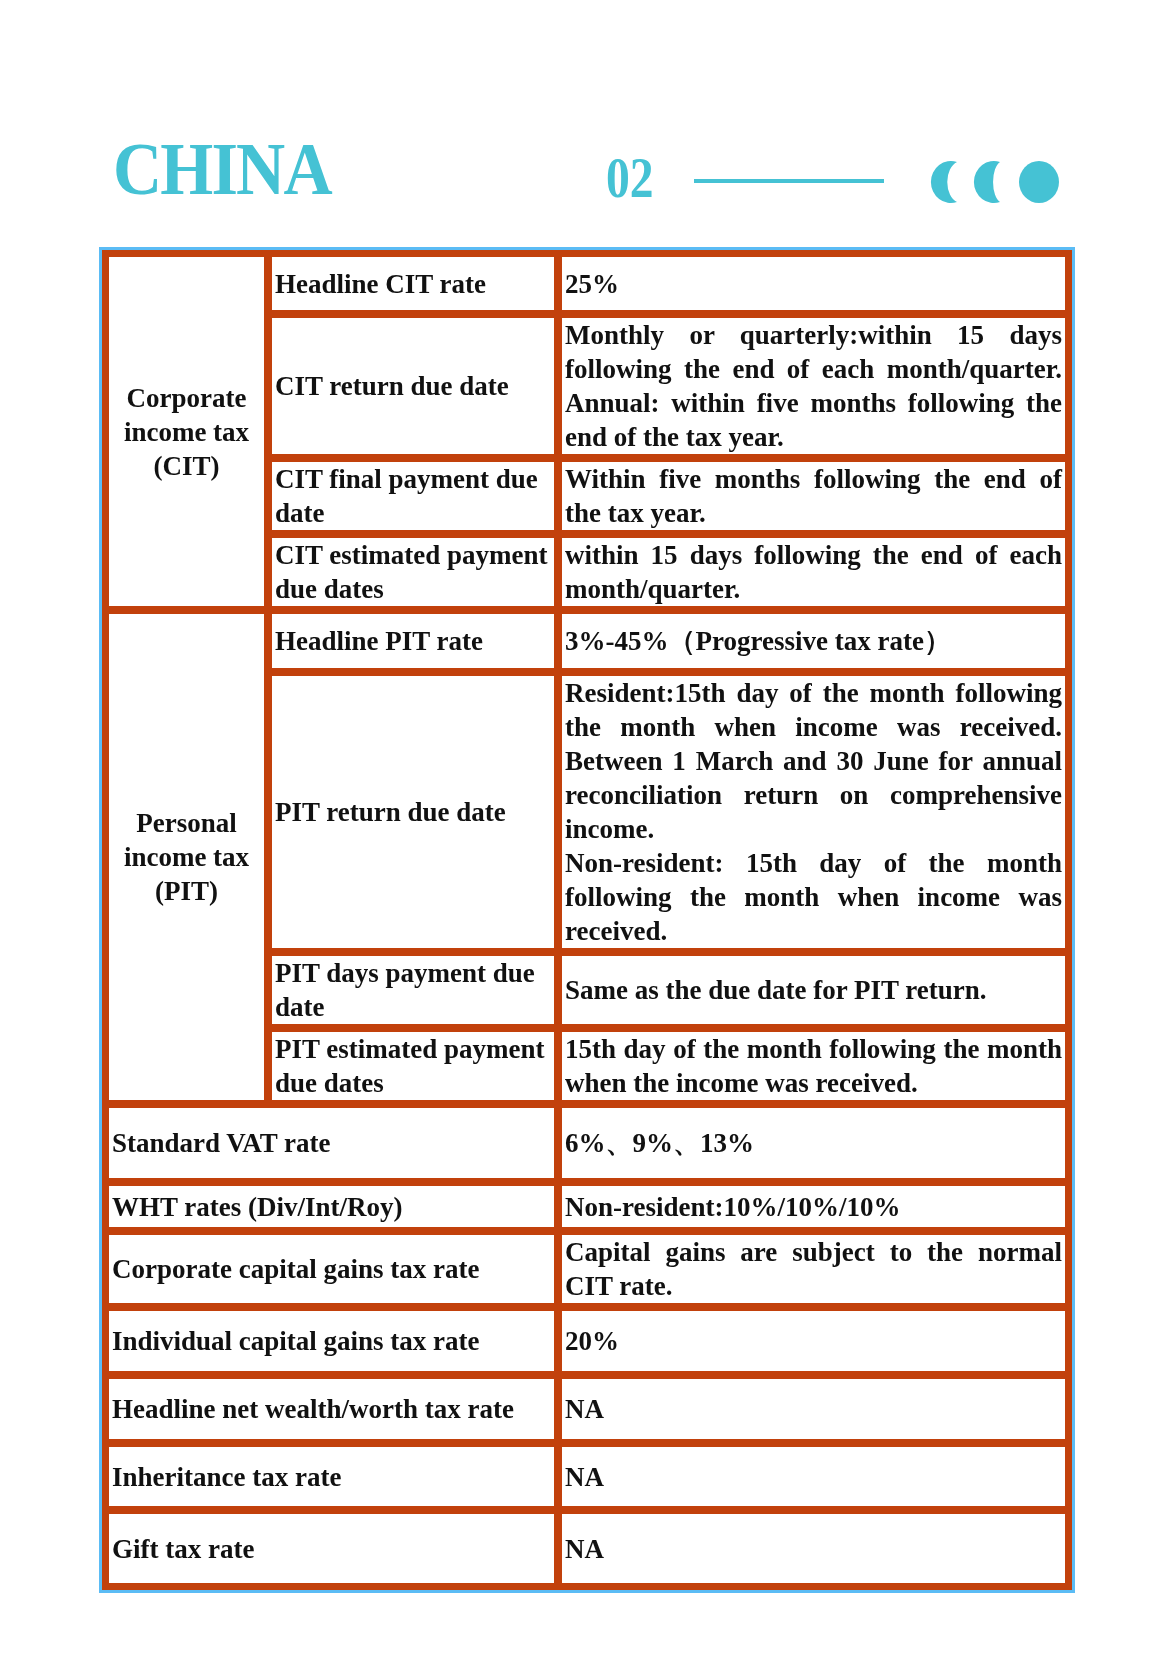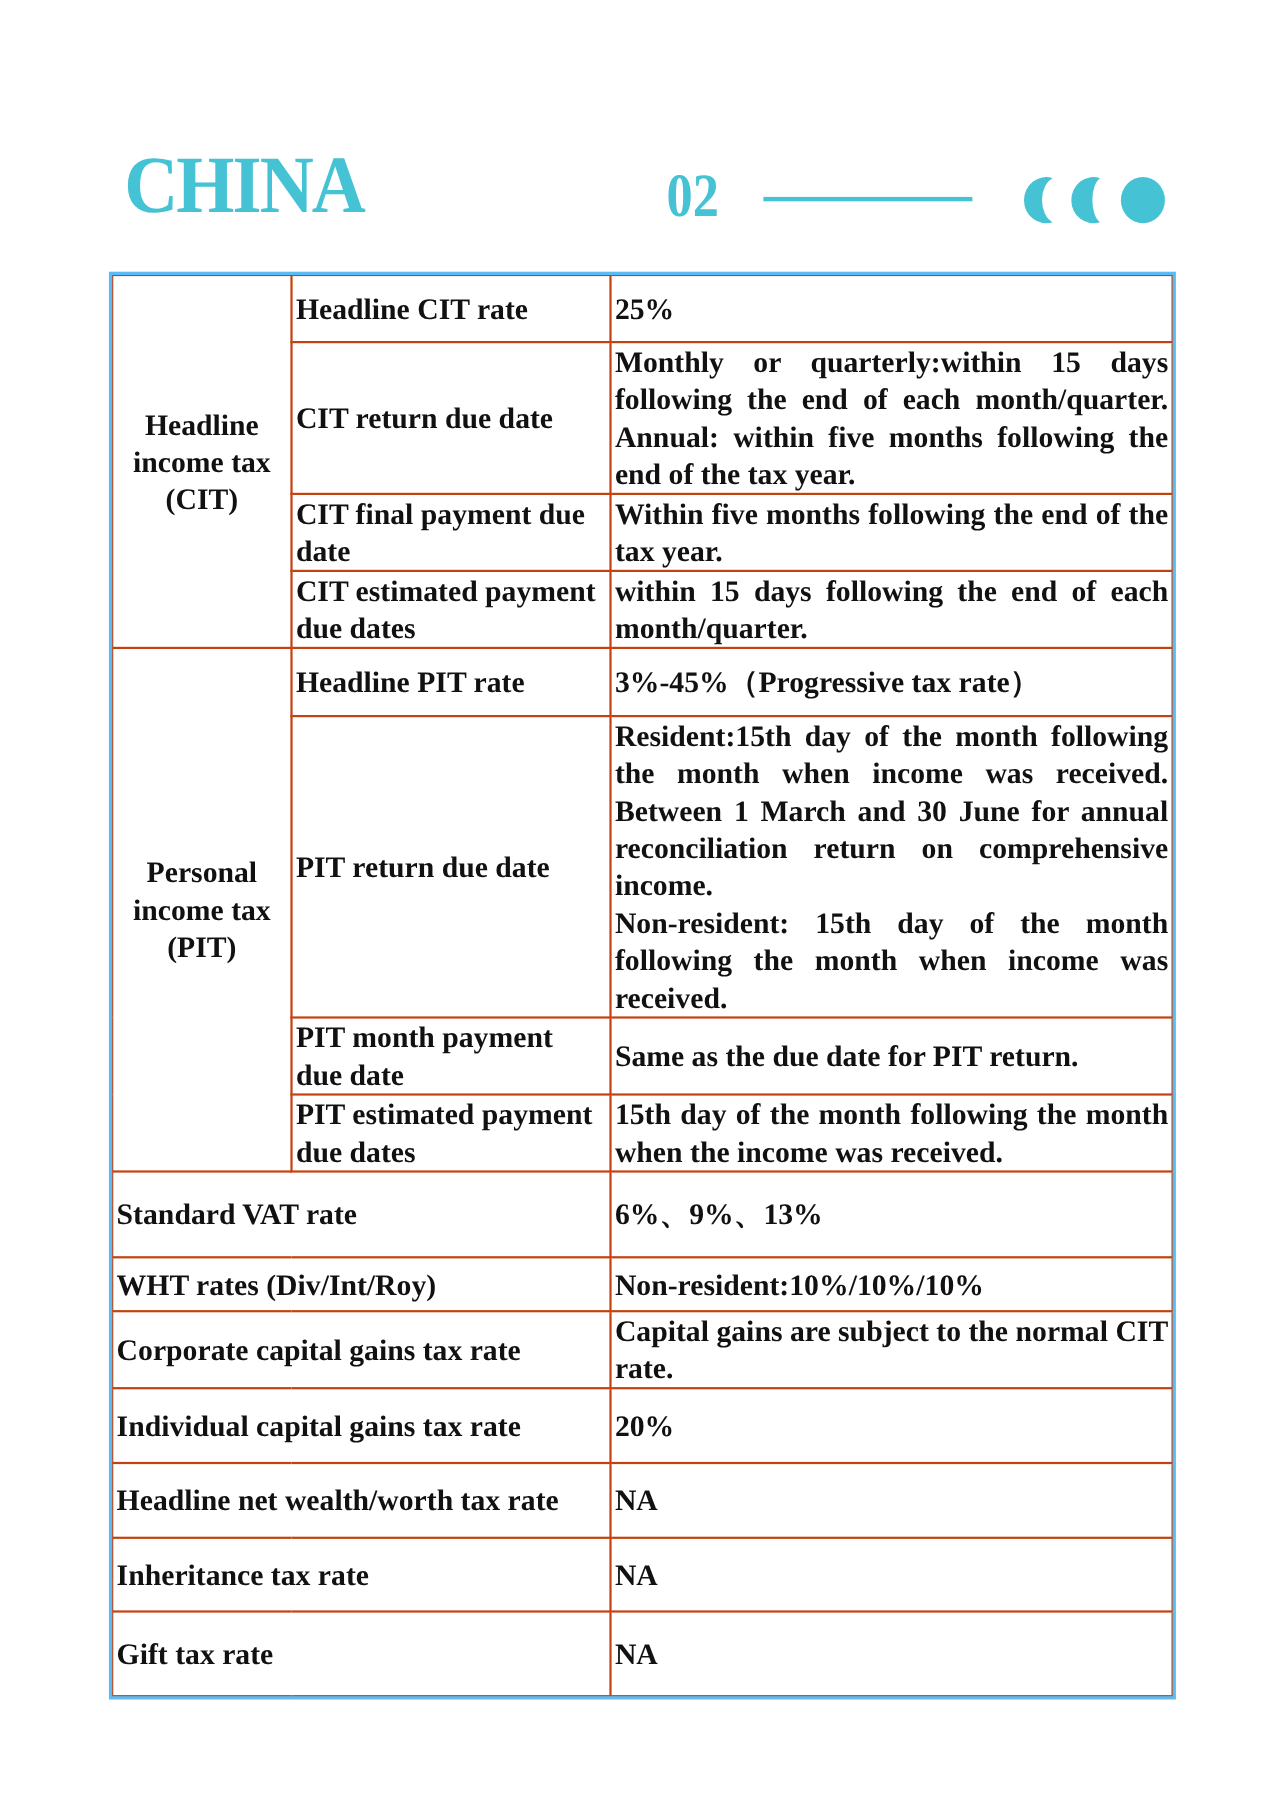--- a/index.html
+++ b/index.html
@@ -9,21 +9,21 @@
   .header { position: absolute; left: 0; top: 0; width: 976px; height: 240px; }
   .title { position: absolute; left: 113px; top: 132px; font-size: 74px; font-weight: bold;
            color: #45c2d4; letter-spacing: -2px; line-height: 1; transform: scaleX(0.92); transform-origin: left; }
   .page-num { position: absolute; left: 606px; top: 150px; font-size: 56px; font-weight: bold;
               color: #45c2d4; line-height: 1; transform: scaleX(0.85); transform-origin: left; }
   .rule { position: absolute; left: 694px; top: 179px; width: 190px; height: 4px; background: #45c2d4; }
   .moons { position: absolute; left: 927px; top: 160px; width: 140px; height: 44px; }
 
   table.tax { position: absolute; left: 101px; top: 249px; width: 964px;
               border-collapse: collapse; table-layout: fixed; }
-  table.tax td { border: 2px solid #c2410c; padding: 0 3px; vertical-align: middle;
+  table.tax td { border: 8px solid #c2410c; padding: 0 3px; vertical-align: middle;
                  font-size: 27px; line-height: 34px; }
   table.tax { outline: 3px solid #5bbcf5; outline-offset: -1px; }
   col.c1 { width: 163px; }
   col.c2 { width: 290px; }
   col.c3 { width: 511px; }
   td.group { text-align: center; font-weight: bold; padding: 0 4px; }
   td.label { font-weight: bold; }
   td.value { text-align: justify; font-weight: bold; }
 </style>
 </head>
@@ -42,21 +42,21 @@
 
 <table class="tax">
   <colgroup>
       <col class="c1">
       <col class="c2">
       <col class="c3">
     </colgroup>
   <tbody>
 
     <tr style="height:61px">
-      <td class="group" rowspan="4">Headline income tax (CIT)</td>
+      <td class="group" rowspan="4">Corporate income tax (CIT)</td>
       <td class="label">Headline CIT rate</td>
       <td class="value">25%</td>
     </tr>
     <tr style="height:136px">
       <td class="label">CIT return due date</td>
       <td class="value">Monthly or quarterly:within 15 days following the end of each month/quarter. Annual: within five months following the end of the tax year.</td>
     </tr>
     <tr style="height:68px">
       <td class="label">CIT final payment due date</td>
       <td class="value">Within five months following the end of the tax year.</td>
@@ -72,21 +72,21 @@
       <td class="value">3%-45%（Progressive tax rate）</td>
     </tr>
     <tr style="height:269px">
       <td class="label">PIT return due date</td>
       <td class="value">
         <div>Resident:15th day of the month following the month when income was received. Between 1 March and 30 June for annual reconciliation return on comprehensive income.</div>
         <div>Non-resident: 15th day of the month following the month when income was received.</div>
       </td>
     </tr>
     <tr style="height:68px">
-      <td class="label">PIT month payment due date</td>
+      <td class="label">PIT days payment due date</td>
       <td class="value">Same as the due date for PIT return.</td>
     </tr>
     <tr style="height:67px">
       <td class="label">PIT estimated payment due dates</td>
       <td class="value">15th day of the month following the month when the income was received.</td>
     </tr>
 
     <tr style="height:78px">
       <td class="label" colspan="2">Standard VAT rate</td>
       <td class="value">6%、9%、13%</td>

